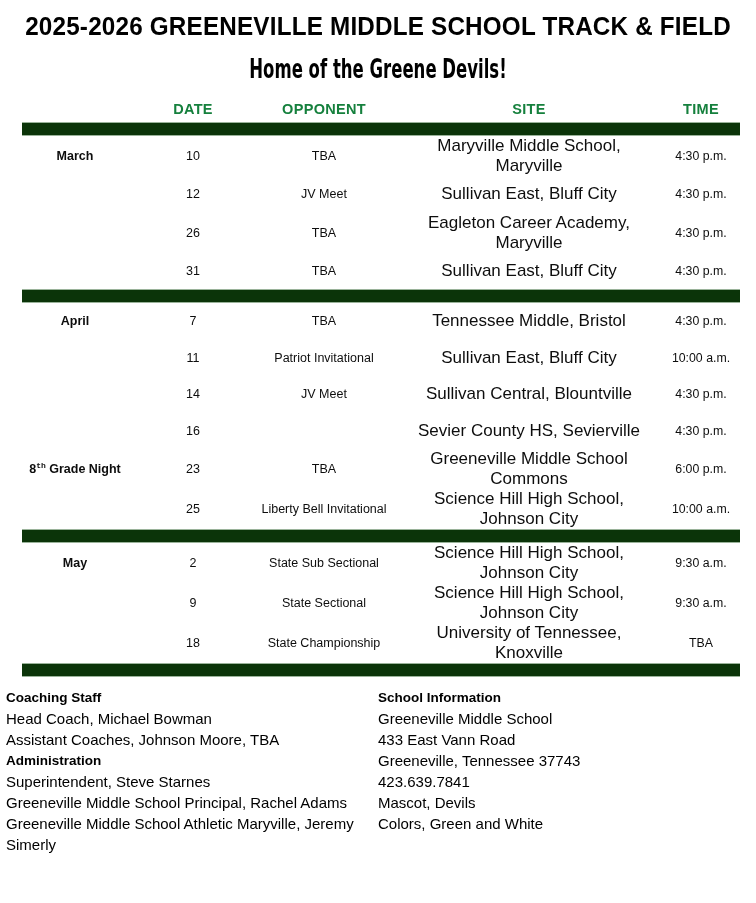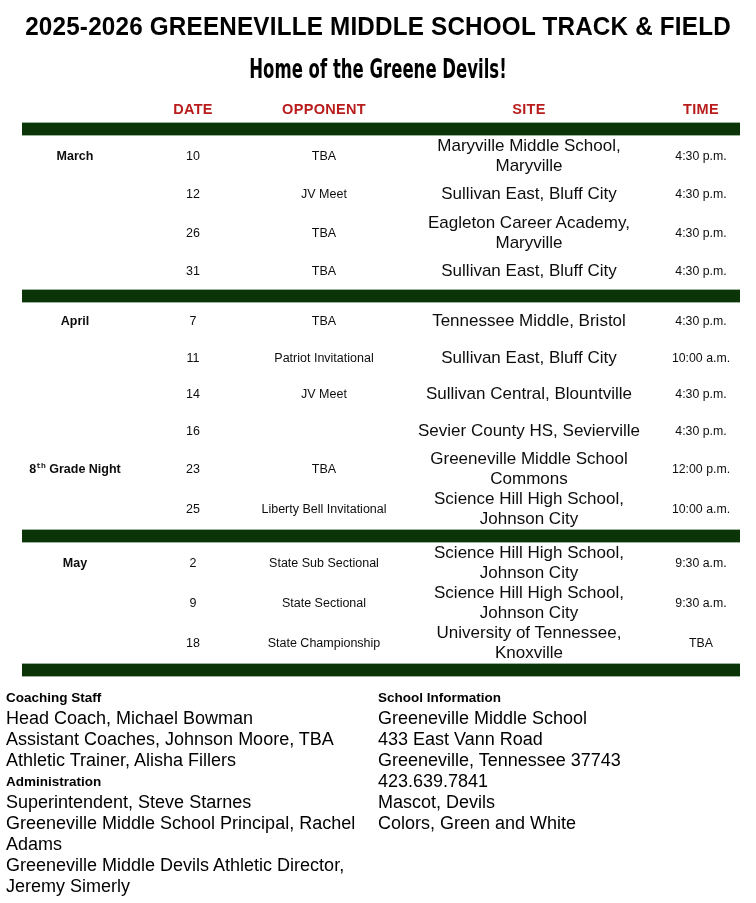--- a/index.html
+++ b/index.html
@@ -65,21 +65,21 @@
   col.c-opp   { width: 176px; }
   col.c-site  { width: 234px; }
   col.c-time  { width: 110px; }
 
   .hdr td {
     text-align: center;
     font-size: 14.5px;
     font-weight: bold;
     letter-spacing: 0.3px;
     height: 26px;
-    color: #b91c1c;
+    color: #15803d;
   }
 
   .row td {
     text-align: center;
     font-size: 12.5px;
     height: 36.5px;
     color: #0d0d0d;
   }
   .row td.month {
     font-weight: bold;
@@ -110,21 +110,21 @@
   .fcol {
     flex: 1 1 50%;
     text-align: left;
   }
   .fcol .fhead {
     font-weight: bold;
     font-size: 13.5px;
     line-height: 21px;
   }
   .fcol .fline {
-    font-size: 18px;
+    font-size: 15px;
     line-height: 21px;
   }
   .fcol.left .fline, .fcol.left .fhead { padding-left: 6px; }
 </style>
 </head>
 <body>
 
 <div class="sheet">
 
   <div class="title">2025-2026 GREENEVILLE MIDDLE SCHOOL TRACK &amp; FIELD</div>
@@ -210,21 +210,21 @@
           <td class="date">16</td>
           <td class="opponent"></td>
           <td class="site">Sevier County HS, Sevierville</td>
           <td class="time">4:30 p.m.</td>
         </tr>
         <tr class="row">
           <td class="month">8<sup>th</sup> Grade Night</td>
           <td class="date">23</td>
           <td class="opponent">TBA</td>
           <td class="site">Greeneville Middle School Commons</td>
-          <td class="time">12:00 p.m.</td>
+          <td class="time">6:00 p.m.</td>
         </tr>
         <tr class="row">
           <td class="month"></td>
           <td class="date">25</td>
           <td class="opponent">Liberty Bell Invitational</td>
           <td class="site">Science Hill High School, Johnson City</td>
           <td class="time">10:00 a.m.</td>
         </tr>
         <tr class="bar-row">
           <td colspan="5">
@@ -259,27 +259,26 @@
         </tr>
       </tbody>
   </table>
 
   <div class="footer">
     <div class="fcol left">
       <div class="fhead">Coaching Staff</div>
       <div id="coach-lines">
           <div class="fline">Head Coach, Michael Bowman</div>
           <div class="fline">Assistant Coaches, Johnson Moore, TBA</div>
-          <div class="fline">Athletic Trainer, Alisha Fillers</div>
         </div>
       <div class="fhead">Administration</div>
       <div id="admin-lines">
           <div class="fline">Superintendent, Steve Starnes</div>
           <div class="fline">Greeneville Middle School Principal, Rachel Adams</div>
-          <div class="fline">Greeneville Middle Devils Athletic Director, Jeremy Simerly</div>
+          <div class="fline">Greeneville Middle School Athletic Maryville, Jeremy Simerly</div>
         </div>
     </div>
     <div class="fcol right">
       <div class="fhead">School Information</div>
       <div id="school-lines">
           <div class="fline">Greeneville Middle School</div>
           <div class="fline">433 East Vann Road</div>
           <div class="fline">Greeneville, Tennessee 37743</div>
           <div class="fline">423.639.7841</div>
           <div class="fline">Mascot, Devils</div>

